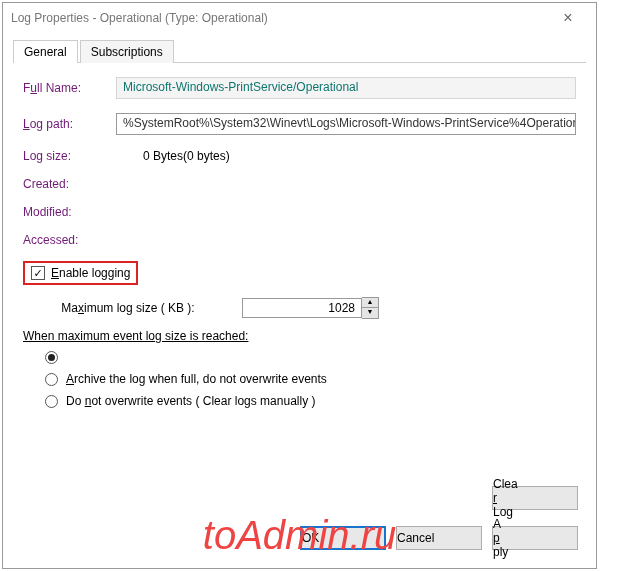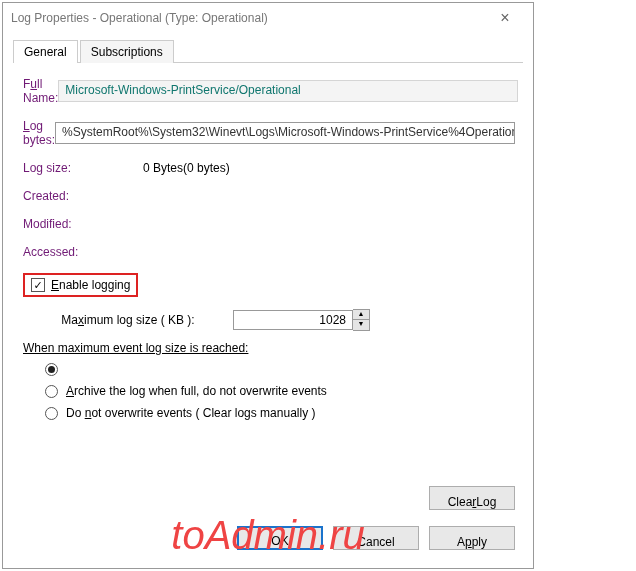--- a/index.html
+++ b/index.html
@@ -1,43 +1,43 @@
 <!DOCTYPE html>
 <html><head>
 <meta charset="utf-8">
 <style>
 * { box-sizing: border-box; font-family: "Segoe UI", Tahoma, sans-serif; font-size: 12px; }
 body { margin: 0; padding: 0; background: #fff; }
-.window { width: 532px; height: 567px; border: 1px solid #999; background: #fff; position: relative; margin: 2px; }
+.window { width: 595px; height: 567px; border: 1px solid #999; background: #fff; position: relative; margin: 2px; }
 .titlebar { height: 30px; display: flex; align-items: center; padding: 0 8px; color: #777; background: #fff; }
 .titlebar .title { flex: 1; }
 .titlebar .close { width: 40px; text-align: center; font-size: 16px; color: #666; cursor: default; }
 .tabs { display: flex; margin: 6px 0 0 10px; }
 .tab { padding: 4px 10px; border: 1px solid #ccc; border-bottom: none; background: #fff; position: relative; top: 1px; margin-right: 2px; cursor: default; }
 .tab.active { background: #fff; z-index: 2; }
 .tab.inactive { background: #f5f5f5; }
 .tabsep { border-bottom: 1px solid #ccc; margin: 0 10px; }
 .content { padding: 14px 20px 10px 20px; }
 .row { display: flex; align-items: center; margin-bottom: 14px; }
 .row .label { width: 120px; color: #701a75; }
 .row .val { flex: 1; }
 .ro-input { width: 460px; height: 22px; border: 1px solid #d5d5d5; background: #f4f4f4; padding: 2px 6px; color: #0f766e; overflow: hidden; white-space: nowrap; }
 .txt-input { width: 460px; height: 22px; border: 1px solid #999; background: #fff; padding: 2px 6px; color: #333; overflow: hidden; white-space: nowrap; }
 .u { text-decoration: underline; }
 .highlight-box { border: 2px solid #d22; display: inline-flex; align-items: center; padding: 3px 6px; }
 .chk { width: 14px; height: 14px; border: 1px solid #555; display: inline-flex; align-items: center; justify-content: center; margin-right: 6px; font-size: 11px; line-height: 1; }
 .spin-wrap { display: inline-flex; align-items: center; }
-.spin-input { width: 120px; height: 20px; border: 1px solid #999; text-align: right; padding: 2px 6px; }
+.spin-input { width: 120px; height: 20px; border: 1px solid #999; text-align: right; padding: 2px 6px; margin-left: 9px; }
 .spin-btns { display: flex; flex-direction: column; border: 1px solid #999; border-left: none; }
 .spin-btns div { width: 16px; height: 10px; font-size: 7px; line-height: 8px; text-align: center; background: #e5e5e5; border-bottom: 1px solid #999; }
 .spin-btns div:last-child { border-bottom: none; }
 .radio-row { display: flex; align-items: center; margin: 8px 0 8px 22px; }
 .radio { width: 13px; height: 13px; border: 1px solid #555; border-radius: 50%; margin-right: 8px; display: inline-flex; align-items: center; justify-content: center; }
 .radio .dot { width: 7px; height: 7px; background: #222; border-radius: 50%; }
-.btn { min-width: 86px; height: 24px; border: 1px solid #adadad; background: #e8e8e8; display: inline-flex; align-items: flex-end; justify-content: center; cursor: default; }
+.btn { min-width: 86px; height: 24px; border: 1px solid #adadad; background: #e8e8e8; display: inline-flex; align-items: flex-start; justify-content: center; cursor: default; flex-direction: column; }
 .btn.primary { border: 2px solid #1a73cc; }
 .btnrow { position: absolute; right: 18px; display: flex; gap: 10px; }
 .clearlog { bottom: 58px; }
 .mainbtns { bottom: 18px; }
 .watermark { position: absolute; bottom: 10px; left: 50%; transform: translateX(-50%); font-family: Liberation Sans, sans-serif; font-size: 40px; font-style: italic; color: #ef4444; pointer-events: none; }
 </style>
 </head>
 <body>
 
 <div class="window">
@@ -55,21 +55,21 @@
   <div class="content">
 
     <div class="row">
       <div class="label"><span>F</span><span class="u">u</span><span>ll Name:</span></div>
       <div class="val">
           <div class="ro-input">Microsoft-Windows-PrintService/Operational</div>
         </div>
     </div>
 
     <div class="row">
-      <div class="label"><span></span><span class="u">L</span><span>og bytes:</span></div>
+      <div class="label"><span></span><span class="u">L</span><span>og path:</span></div>
       <div class="val">
           <div class="txt-input">%SystemRoot%\System32\Winevt\Logs\Microsoft-Windows-PrintService%4Operation</div>
         </div>
     </div>
 
     <div class="row">
       <div class="label">Log size:</div>
       <div class="val">0 Bytes(0 bytes)</div>
     </div>
 

